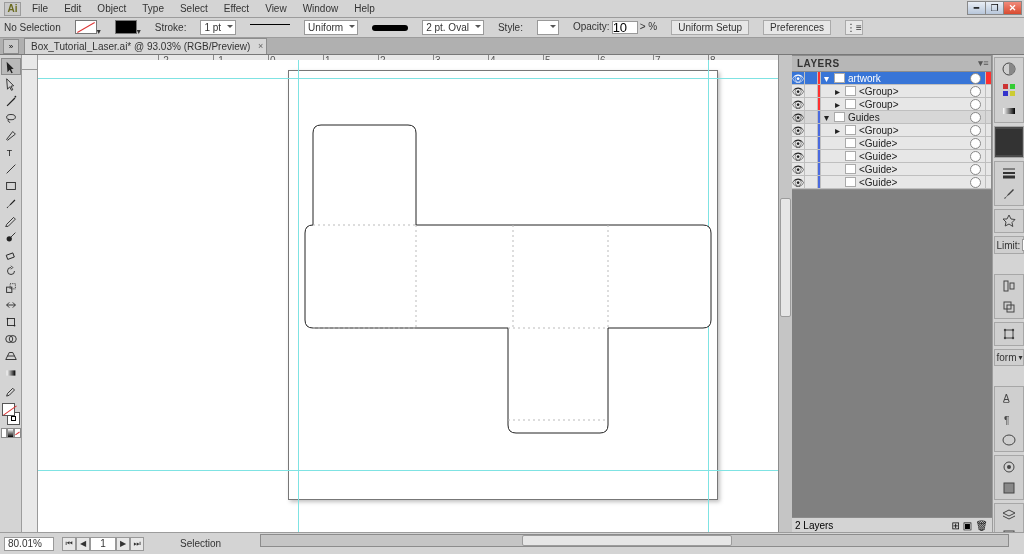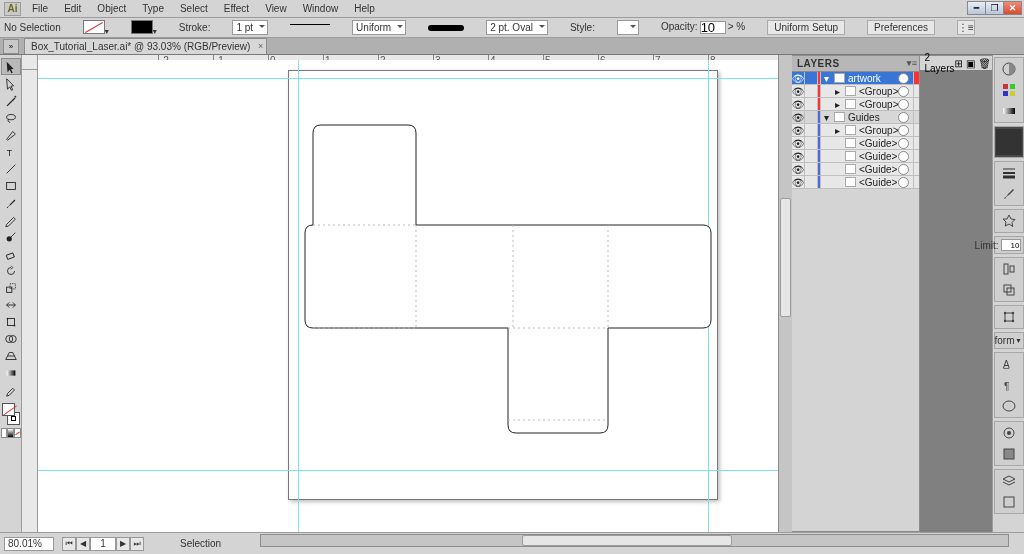--- a/index.html
+++ b/index.html
@@ -8,21 +8,21 @@
 
 .menubar { height: 18px; background: #d4d4d4; display: flex; align-items: center; padding-left: 4px; gap: 2px; border-bottom: 1px solid #9c9c9c; }
 .app-icon { width: 17px; height: 14px; background: #c9c9c9; border: 1px solid #9c9c9c; display: flex; align-items: center; justify-content: center; color: #6b6b1f; font-weight: bold; font-size: 10px; margin-right: 2px; }
 .menu-item { padding: 2px 7px; color: #333; cursor: default; }
 .window-controls { position: absolute; right: 2px; top: 1px; display: flex; }
 .wc-btn { width: 19px; height: 14px; border: 1px solid #888; margin-left: -1px; display: flex; align-items: center; justify-content: center; font-size: 9px; line-height: 1; }
 .wc-min { background: linear-gradient(#e9eef5,#b7c6da); }
 .wc-max { background: linear-gradient(#e9eef5,#b7c6da); }
 .wc-close { background: linear-gradient(#f08a7a,#d94b30); color: #fff; font-weight: bold; }
 
-.optbar { height: 20px; background: #d4d4d4; display: flex; align-items: center; padding: 0 4px; gap: 22px; border-bottom: 1px solid #9c9c9c; font-size: 9px; color: #333; }
+.optbar { height: 20px; background: #d4d4d4; display: flex; align-items: center; padding: 0 4px; gap: 14px; border-bottom: 1px solid #9c9c9c; font-size: 9px; color: #333; }
 .optbar .lbl { color: #333; }
 .swatch { width: 22px; height: 14px; border: 1px solid #777; background: #fff; display: inline-block; position: relative; }
 .swatch.none::after { content: ""; position: absolute; left: 0; top: 50%; width: 100%; height: 1px; background: #d33; transform: rotate(-30deg); }
 .swatch.black { background: #000; }
 .mini-combo { height: 15px; border: 1px solid #999; background: #fff; padding: 0 14px 0 3px; position: relative; display: inline-flex; align-items: center; }
 .mini-combo::after { content: ""; position: absolute; right: 2px; top: 4px; border: 3px solid transparent; border-top-color: #555; }
 .btn-ghost { height: 15px; border: 1px solid #aaa; background: #e7e7e7; padding: 0 6px; display: inline-flex; align-items: center; }
 .opacity-box { display: flex; align-items: flex-start; gap: 2px; }
 .opacity-box input { width: 26px; height: 13px; border: 1px solid #999; font-size: 13px; text-align: right; padding-right: 10px; }
 
@@ -61,21 +61,21 @@
 .stage { position: absolute; left: 16px; top: 15px; right: 0; bottom: 0; background: #6d6d6d; }
 .pasteboard { position: absolute; left: 0; right: 0; top: -10px; bottom: -30px; background: #fff; }
 .artboard { position: absolute; left: 250px; top: 0; width: 430px; height: 430px; background: #fff; border: 1px solid #777; box-shadow: 2px 2px 4px rgba(0,0,0,.25); }
 .guide { position: absolute; background: #7fe3e3; }
 .guide.v { width: 1px; top: -10px; bottom: -40px; }
 .guide.h { height: 1px; left: 0; right: 0; }
 .shape { position: absolute; }
 .shape svg { overflow: visible; }
 
 
-.panel-docks { width: 202px; background: #808080; display: flex; flex-direction: row; border-left: 1px solid #5a5a5a; }
+.panel-docks { width: 202px; background: #808080; display: flex; flex-direction: column; border-left: 1px solid #5a5a5a; }
 .panel { background: #d4d4d4; border: 1px solid #8c8c8c; margin: 0; }
 .panel-tab { height: 16px; background: #b7b7b7; border-bottom: 1px solid #8c8c8c; display: flex; align-items: center; padding-left: 5px; font-size: 9px; font-weight: bold; color: #333; letter-spacing: .5px; position: relative; }
 .panel-tab .menu-dots{position:absolute;right:2px;top:2px;font-size:9px;color:#555;}
 .layer-row { height: 13px; display: flex; align-items: center; border-bottom: 1px solid #bfbfbf; background: #e7e7e7; font-size: 9px; color: #222; }
 .layer-row.sel { background: #3875d7; color: #fff; }
 .layer-row.parent { background: #d7d7d7; }
 .layer-row .eye { width: 13px; height: 12px; border-right: 1px solid #bfbfbf; display: flex; align-items: center; justify-content: center; }
 .layer-row .lock { width: 13px; height: 12px; border-right: 1px solid #bfbfbf; }
 .layer-row .twist { width: 11px; text-align: center; display:flex;align-items:center;justify-content:center; }
 .layer-row .swatch { width: 3px; height: 12px; border: none; border-right: 1px solid #bfbfbf; }
@@ -84,21 +84,21 @@
 .layer-row .target { width: 11px; height: 11px; border: 1px solid #888; border-radius: 50%; margin-right: 4px; background:#fff; }
 .layer-row .selbox { width: 6px; height: 12px; border-left: 1px solid #bfbfbf; }
 .layer-row .indent1 { width: 11px; }
 .panel-gray-fill { flex: 1; background: #808080; }
 
 
 .right-strip { width: 32px; background: #d4d4d4; border-left: 1px solid #9c9c9c; display: flex; flex-direction: column; align-items: center; padding-top: 2px; gap: 0; }
 .strip-group { width: 30px; border: 1px solid #a7a7a7; background: #cfcfcf; margin-bottom: 3px; padding: 2px 0; display: flex; flex-direction: column; align-items: center; gap: 3px; }
 .strip-icon { width: 22px; height: 18px; display: flex; align-items: center; justify-content: center; border: 1px solid transparent; }
 .strip-icon svg { width: 16px; height: 16px; }
-.ministrip { width: 30px; background: #cfcfcf; border: 1px solid #a7a7a7; margin-bottom: 3px; padding: 2px; font-size: 8px; color:#333; display:flex; align-items:center; justify-content:flex-end; gap:2px; }
+.ministrip { width: 30px; background: #cfcfcf; border: 1px solid #a7a7a7; margin-bottom: 20px; padding: 2px; font-size: 8px; color:#333; display:flex; align-items:center; justify-content:flex-start; gap:2px; }
 .ministrip input{width:20px;height:12px;border:1px solid #999;font-size:8px;text-align:right;}
 
 
 .statusbar { position: absolute; left: 0; right: 0; bottom: 0; height: 22px; background: #d4d4d4; border-top: 1px solid #9c9c9c; display: flex; align-items: center; font-size: 9px; color: #333; }
 .statusbar .zoom { width: 50px; height: 14px; border: 1px solid #999; background: #fff; display: flex; align-items: center; padding: 0 3px; margin: 0 4px; }
 .statusbar .pager { display: flex; align-items: center; margin-left: 4px; }
 .statusbar .pbtn { width: 14px; height: 14px; border: 1px solid #999; background: #e7e7e7; display: flex; align-items: center; justify-content: center; font-size: 8px; }
 .statusbar .pnum { width: 26px; height: 14px; border: 1px solid #999; background: #fff; text-align: center; }
 .statusbar .tool-readout { margin-left: 36px; }
 .hscroll { position: absolute; left: 260px; right: 15px; bottom: 7px; height: 13px; background: #c5c5c5; border: 1px solid #8c8c8c; }

